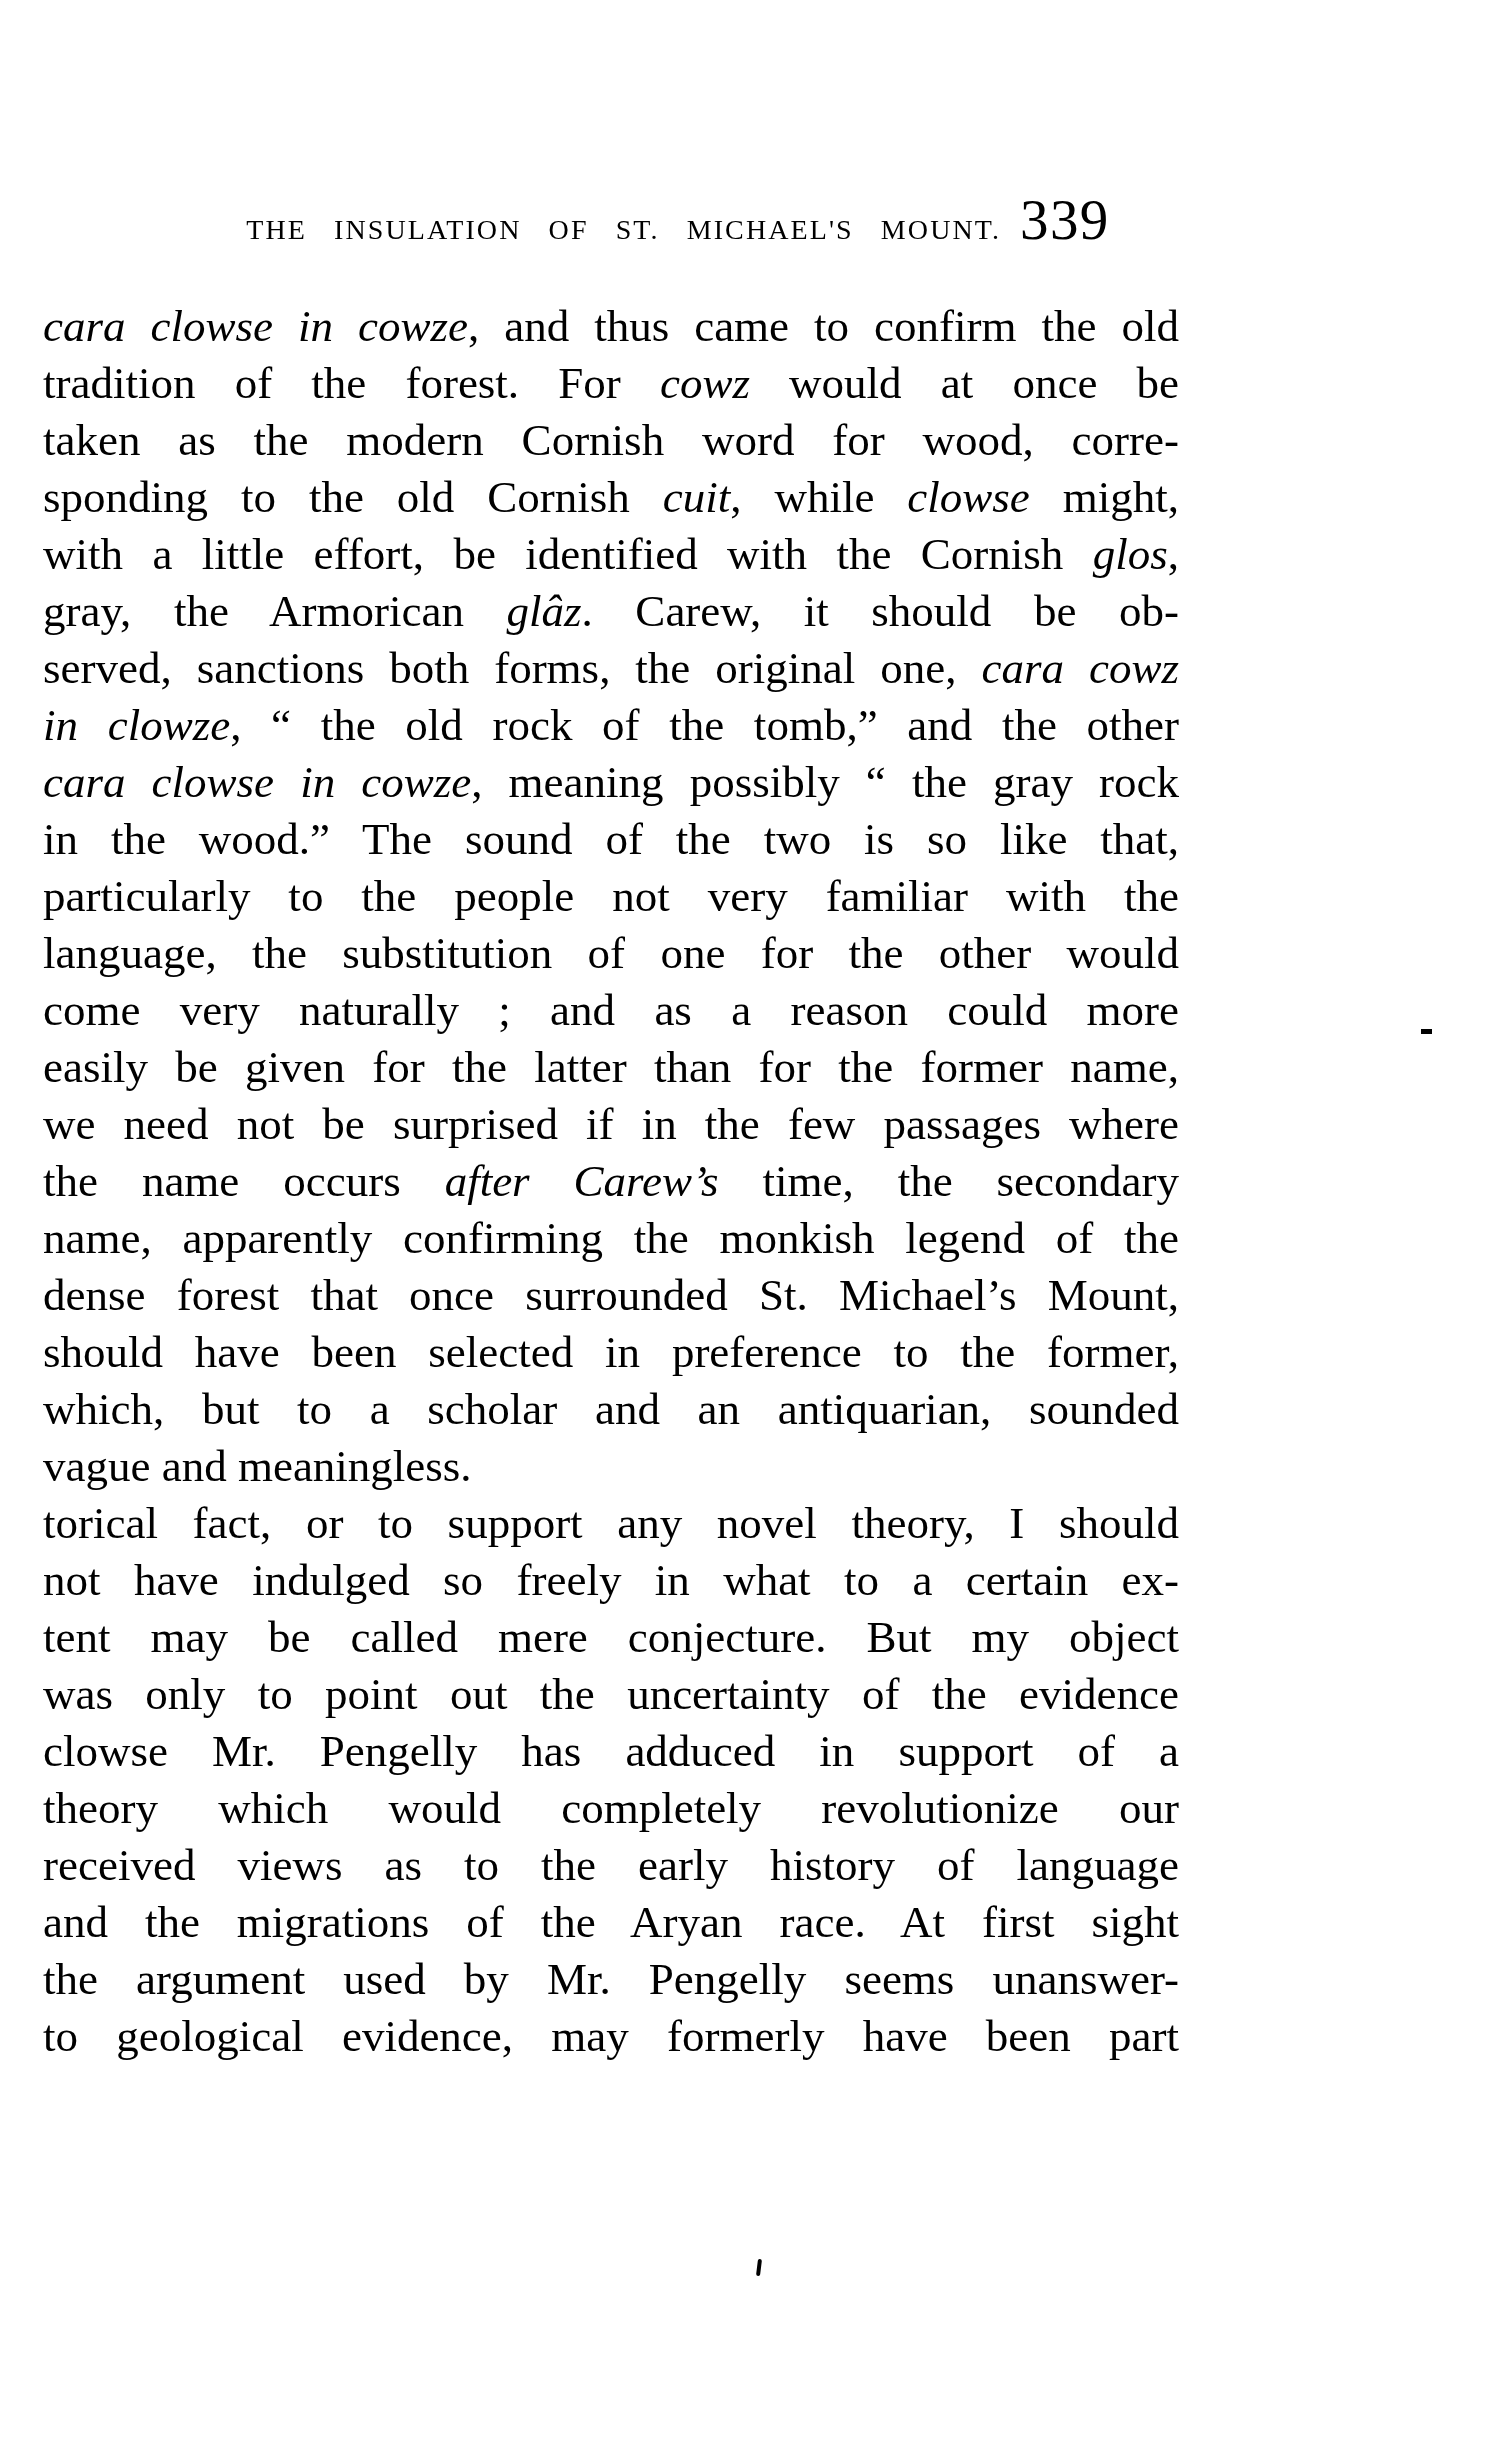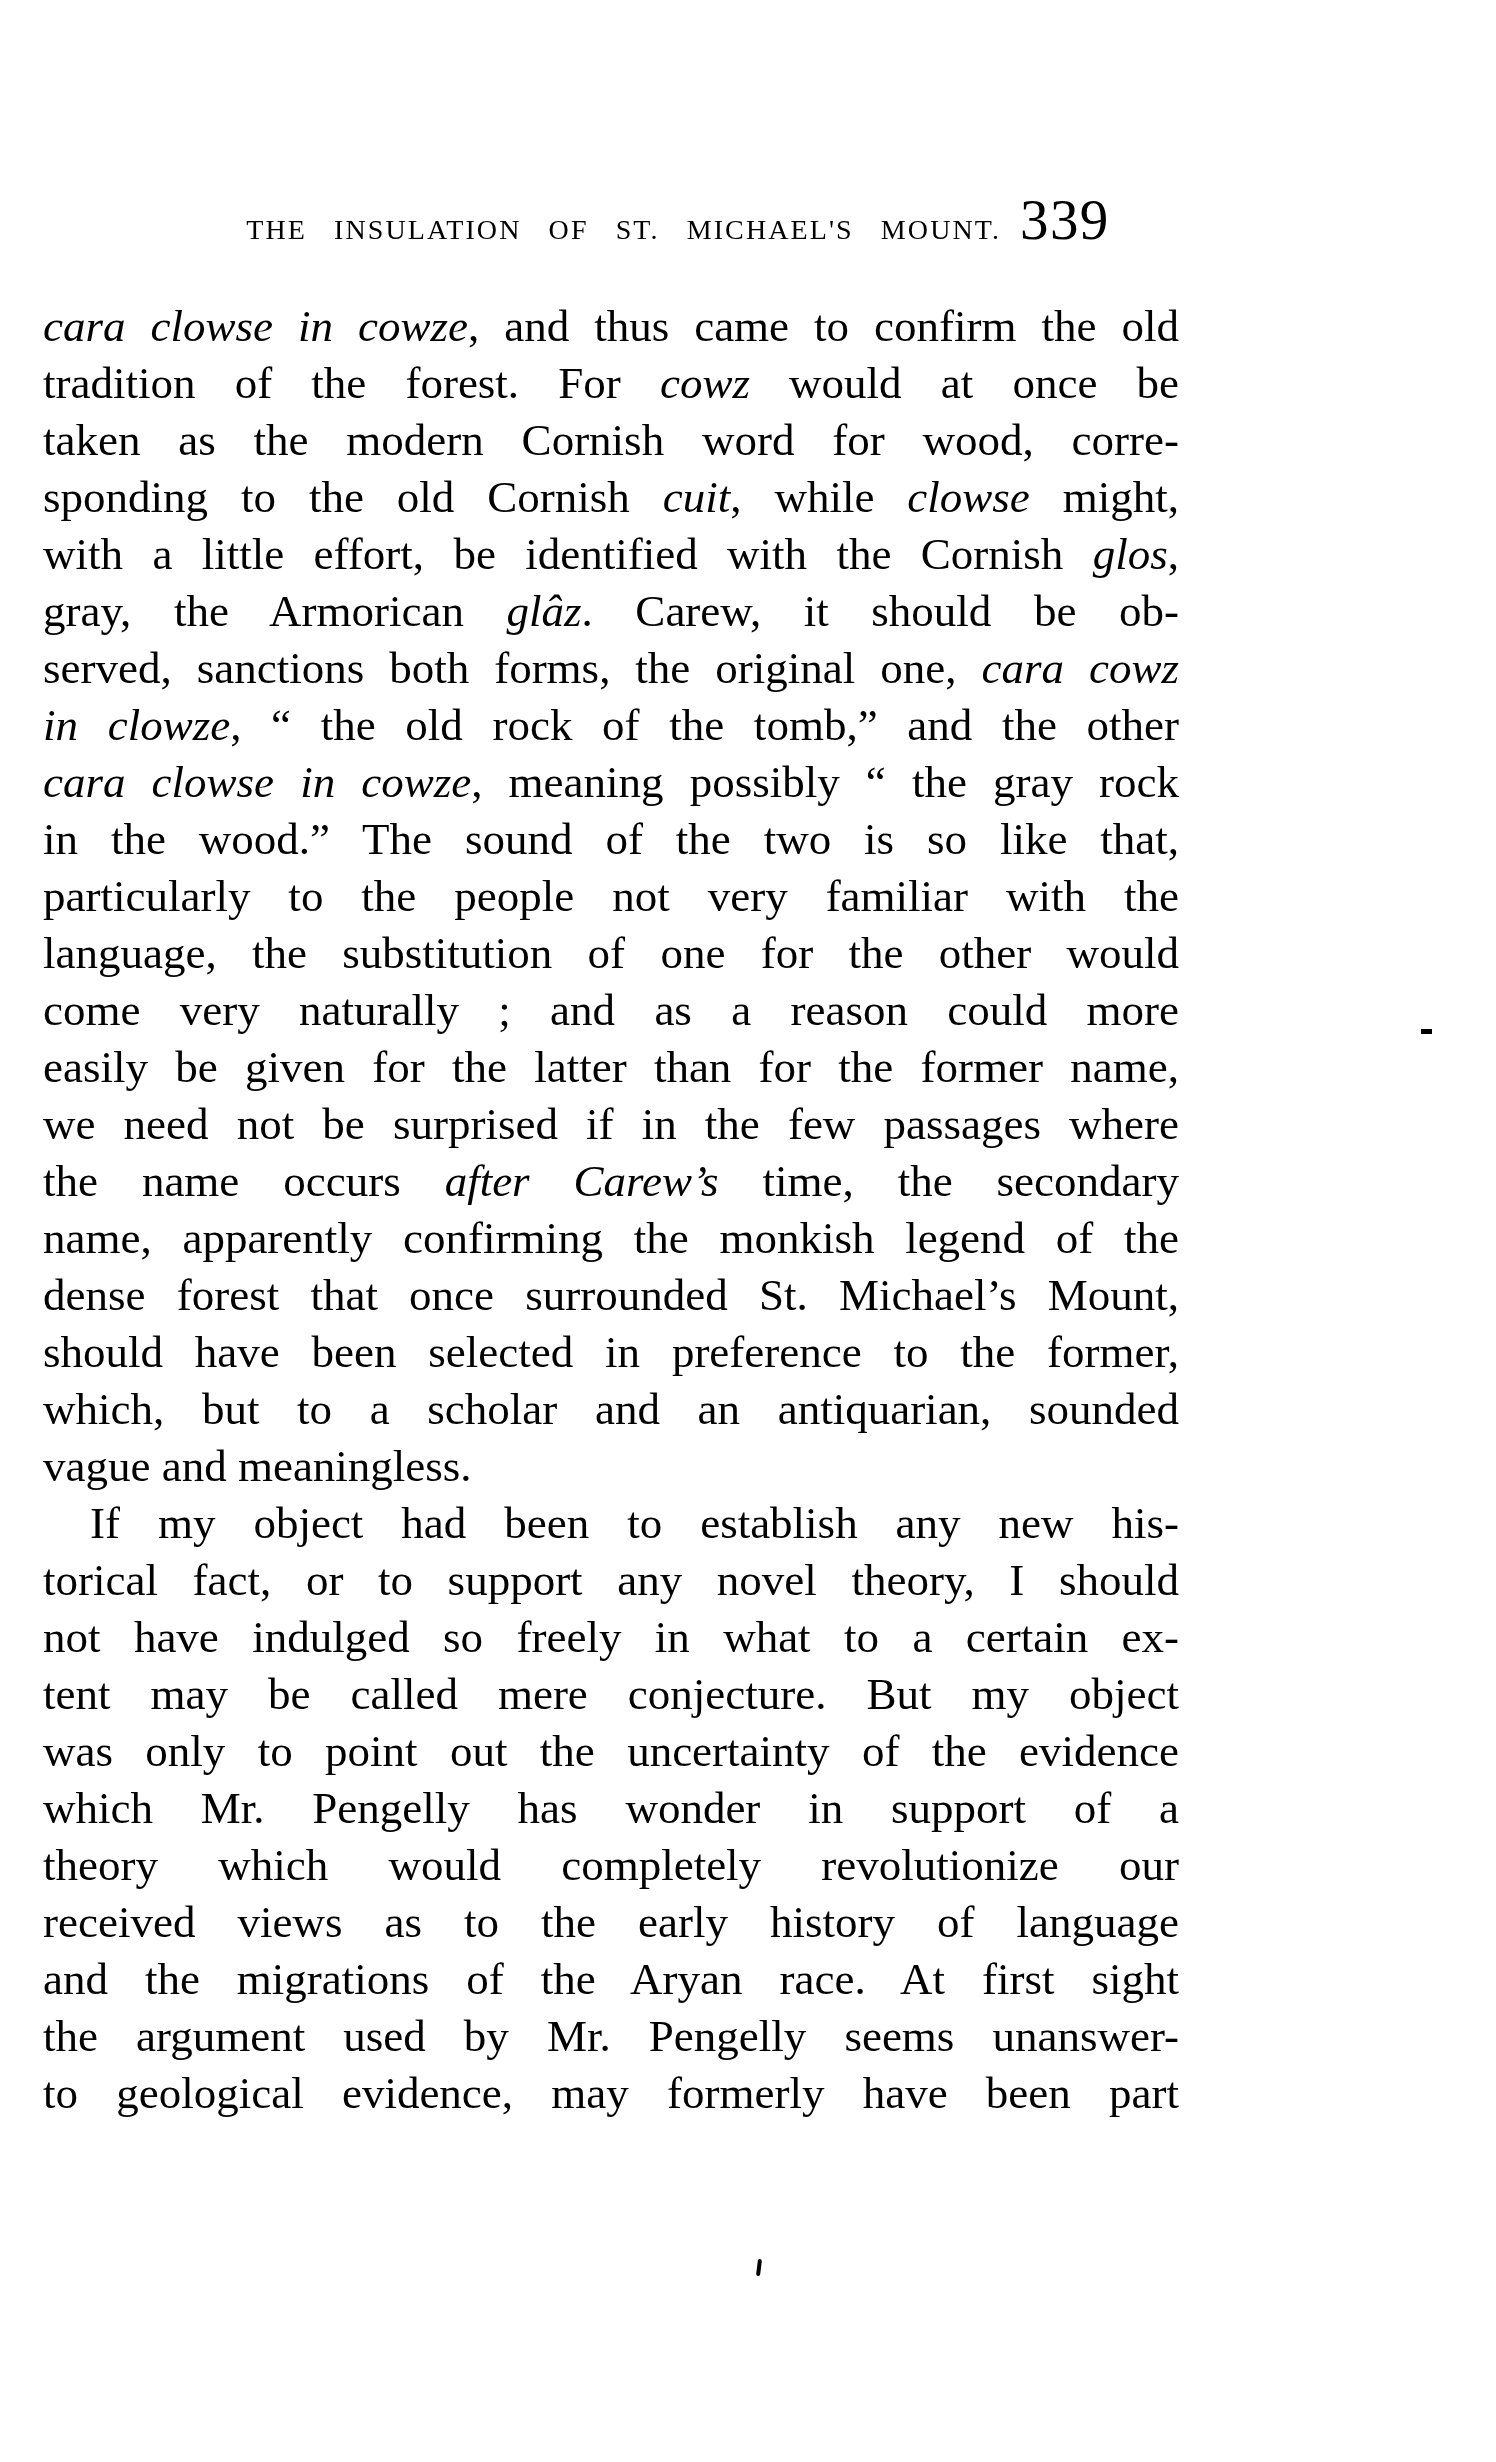--- a/index.html
+++ b/index.html
@@ -74,26 +74,25 @@
       <div class="line"><span>language, the substitution of one for the other would</span></div>
       <div class="line"><span>come very naturally ; and as a reason could more</span></div>
       <div class="line"><span>easily be given for the latter than for the former name,</span></div>
       <div class="line"><span>we need not be surprised if in the few passages where</span></div>
       <div class="line"><span>the name occurs </span><span class="it">after Carew’s</span><span> time, the secondary</span></div>
       <div class="line"><span>name, apparently confirming the monkish legend of the</span></div>
       <div class="line"><span>dense forest that once surrounded St. Michael’s Mount,</span></div>
       <div class="line"><span>should have been selected in preference to the former,</span></div>
       <div class="line"><span>which, but to a scholar and an antiquarian, sounded</span></div>
       <div class="line no-just"><span>vague and meaningless.</span></div>
-      <div class="line indent"><span>If my object had been to establish any new his-</span></div>
       <div class="line"><span>torical fact, or to support any novel theory, I should</span></div>
       <div class="line"><span>not have indulged so freely in what to a certain ex-</span></div>
       <div class="line"><span>tent may be called mere conjecture.  But my object</span></div>
       <div class="line"><span>was only to point out the uncertainty of the evidence</span></div>
-      <div class="line"><span>which Mr. Pengelly has wonder in support of a</span></div>
+      <div class="line"><span>clowse Mr. Pengelly has adduced in support of a</span></div>
       <div class="line"><span>theory which would completely revolutionize our</span></div>
       <div class="line"><span>received views as to the early history of language</span></div>
       <div class="line"><span>and the migrations of the Aryan race.  At first sight</span></div>
       <div class="line"><span>the argument used by Mr. Pengelly seems unanswer-</span></div>
       <div class="line"><span>to geological evidence, may formerly have been part</span></div>
     </div>
 
   <div class="speck speck-1"></div>
   <div class="speck speck-2"></div>
 

